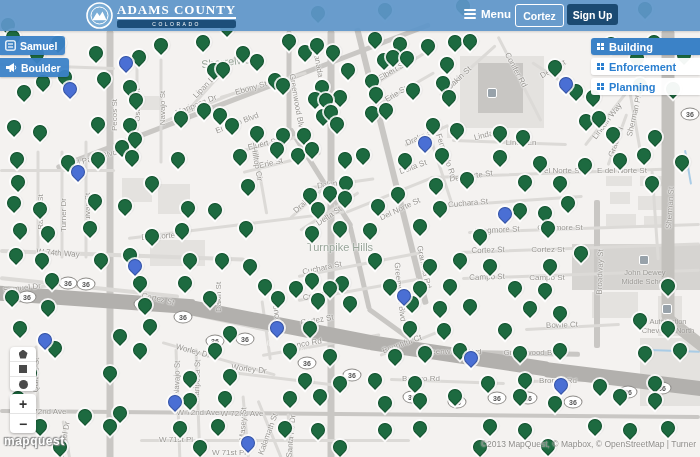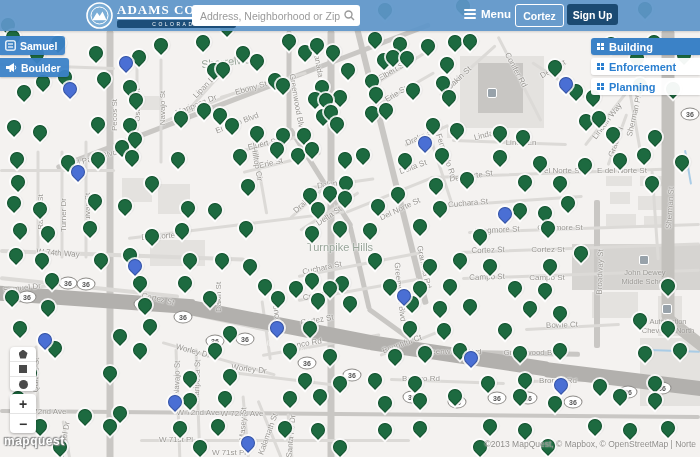--- a/index.html
+++ b/index.html
@@ -572,27 +572,20 @@
         <circle cx="13.5" cy="13.5" r="12.5" fill="#7badd6" stroke="#fff" stroke-width="1.6"></circle>
         <circle cx="13.5" cy="13.5" r="8.5" fill="none" stroke="#fff" stroke-width="1"></circle>
         <polygon points="7,17 11,10.5 13.7,14 16.5,9.5 20,17" fill="#fff"></polygon>
         <rect x="7" y="17" width="13" height="1.2" fill="#fff"></rect>
       </svg>
       <div class="logo-text">
         <div class="logo-title">ADAMS COUNTY</div>
         <div class="logo-sub">COLORADO</div>
       </div>
     </div>
-    <div id="search-wrap">
-      <input type="text" placeholder="Address, Neighborhood or Zip" style="">
-      <svg width="11" height="11" viewBox="0 0 11 11">
-        <circle cx="4.5" cy="4.5" r="3.5" fill="none" stroke="#9a9a9a" stroke-width="1.4"></circle>
-        <line x1="7" y1="7" x2="10" y2="10" stroke="#9a9a9a" stroke-width="1.4"></line>
-      </svg>
-    </div>
     <div class="menu-btn">
       <span class="hamburger">
           <span></span>
           <span></span>
           <span></span>
         </span>
       <span>Menu</span>
     </div>
     <div class="login-btn">Cortez</div>
     <div class="signup-btn">Sign Up</div>
@@ -658,16 +651,16 @@
       </div>
   </div>
   <div id="zoom-ctl">
     <div class="zoom-btn">+</div>
     <div class="zoom-btn">−</div>
   </div>
 
   <div id="mq-logo">mapquest</div>
   <div id="attribution">
     <span>©2013 MapQuest, © Mapbox, © OpenStreetMap |</span>
-    <a>Norte</a>
+    <a>Turner</a>
   </div>
 
 </div>
 
 </body></html>

